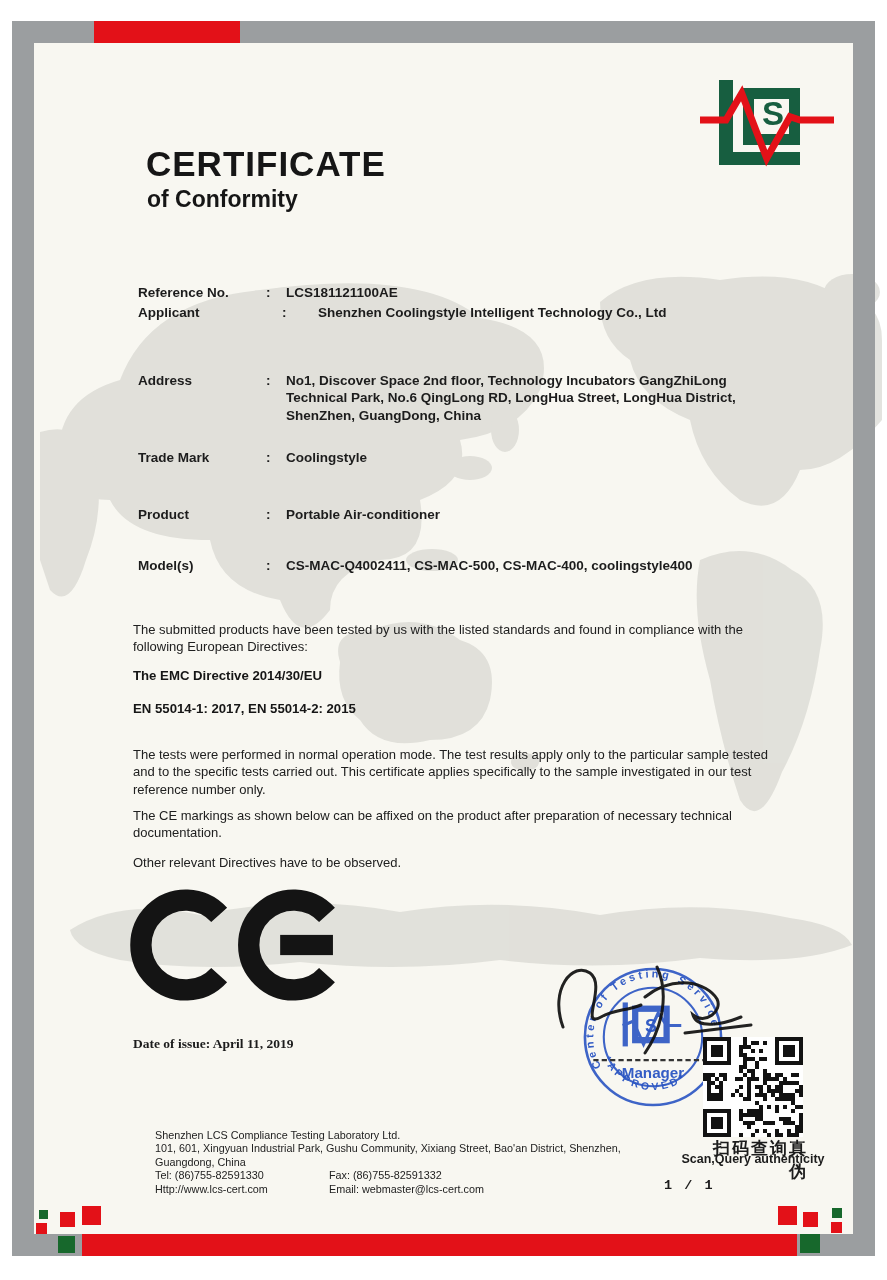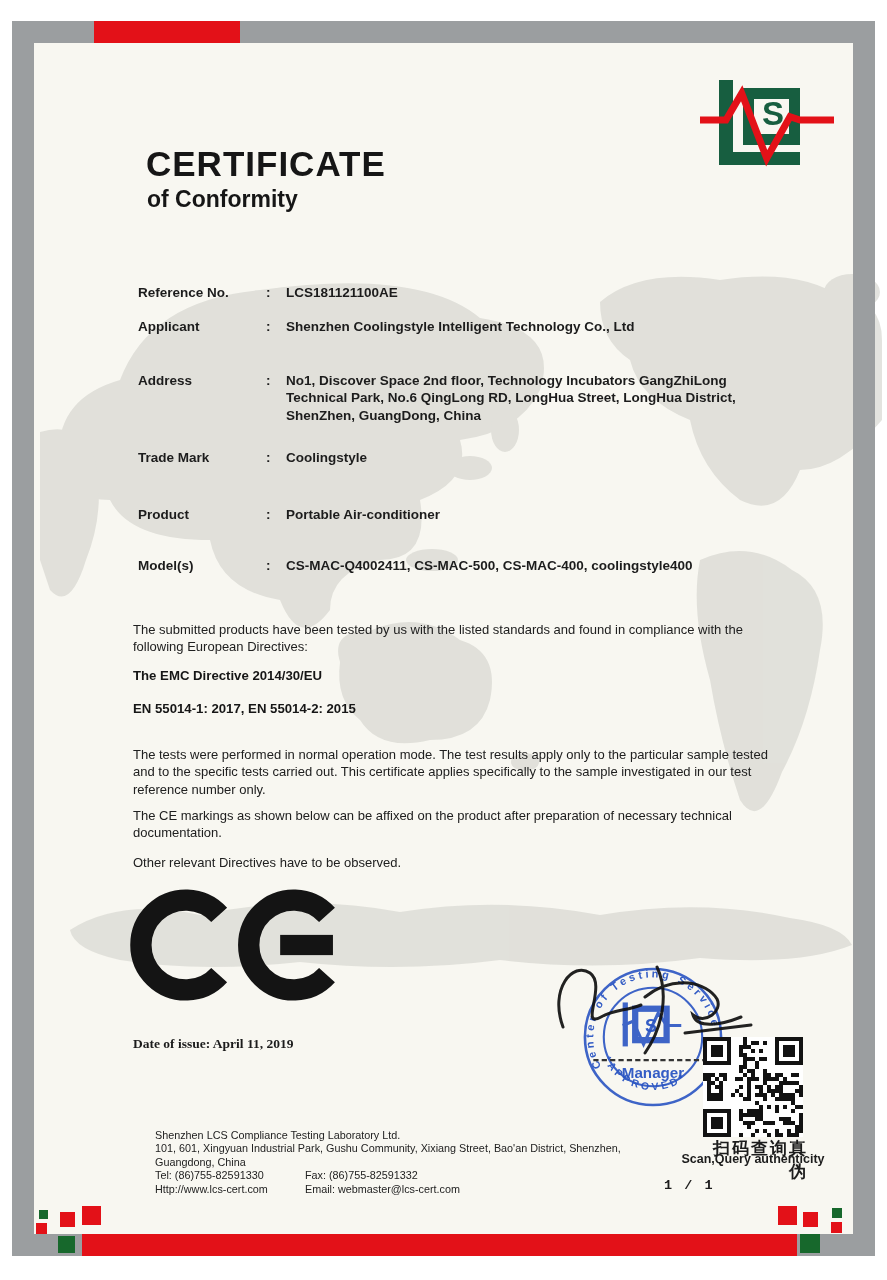--- a/index.html
+++ b/index.html
@@ -17,21 +17,21 @@
   .block-red{background:var(--accent_red);}
   .block-green{background:var(--square_green);}
   .title-main{font-size:35px;font-weight:bold;letter-spacing:1px;color:#161616;}
   .title-sub{font-size:23px;font-weight:bold;color:#161616;margin-top:2px;}
   .field-row{display:grid;grid-template-columns:128px 20px 1fr;width:660px;font-size:13.5px;font-weight:bold;line-height:1.28;}
   .field-value{width:505px;}
   .body-p{width:655px;font-size:13px;line-height:1.33;color:#202020;}
   .body-b{font-size:13.2px;font-weight:bold;color:#161616;}
   .date-line{font-size:13.5px;font-weight:bold;font-family:Liberation Serif, serif;}
   .footer{font-size:10.8px;line-height:13.4px;color:#222;}
-  .footer-cols{display:grid;grid-template-columns:150px auto;}
+  .footer-cols{display:grid;grid-template-columns:150px auto;gap:24px;}
   .page-num{font-size:13.5px;font-weight:bold;letter-spacing:2px;font-family:Liberation Mono, monospace;}
   .qr-caption-zh{font-size:17px;font-weight:bold;letter-spacing:2px;text-align:right;width:110px;}
   .qr-caption-en{font-size:12.5px;font-weight:bold;text-align:center;width:190px;}
   svg text{font-family:"Liberation Sans","DejaVu Sans",sans-serif;}
 </style>
 </head>
 <body>
 
 <div class="paper"></div>
 
@@ -62,21 +62,21 @@
 </svg>
 
 <div class="abs z2 title-main" style="left:146px;top:144px;">CERTIFICATE</div>
 <div class="abs z2 title-sub" style="left:147px;top:184px;">of Conformity</div>
 
 <div class="abs z2 field-row" style="left:138px;top:284px;">
   <span>Reference No.</span>
     <span>:</span>
     <span class="field-value">LCS181121100AE</span>
 </div>
-<div class="abs z2 field-row" style="left:138px;top:318px;">
+<div class="abs z2 field-row" style="left:138px;top:304px;gap:16px;">
   <span>Applicant</span>
     <span>:</span>
     <span class="field-value">Shenzhen Coolingstyle Intelligent Technology Co., Ltd</span>
 </div>
 <div class="abs z2 field-row" style="left:138px;top:372px;">
   <span>Address</span>
     <span>:</span>
     <span class="field-value">No1, Discover Space 2nd floor, Technology Incubators GangZhiLong Technical Park, No.6 QingLong RD, LongHua Street, LongHua District, ShenZhen, GuangDong, China</span>
 </div>
 <div class="abs z2 field-row" style="left:138px;top:449px;">

